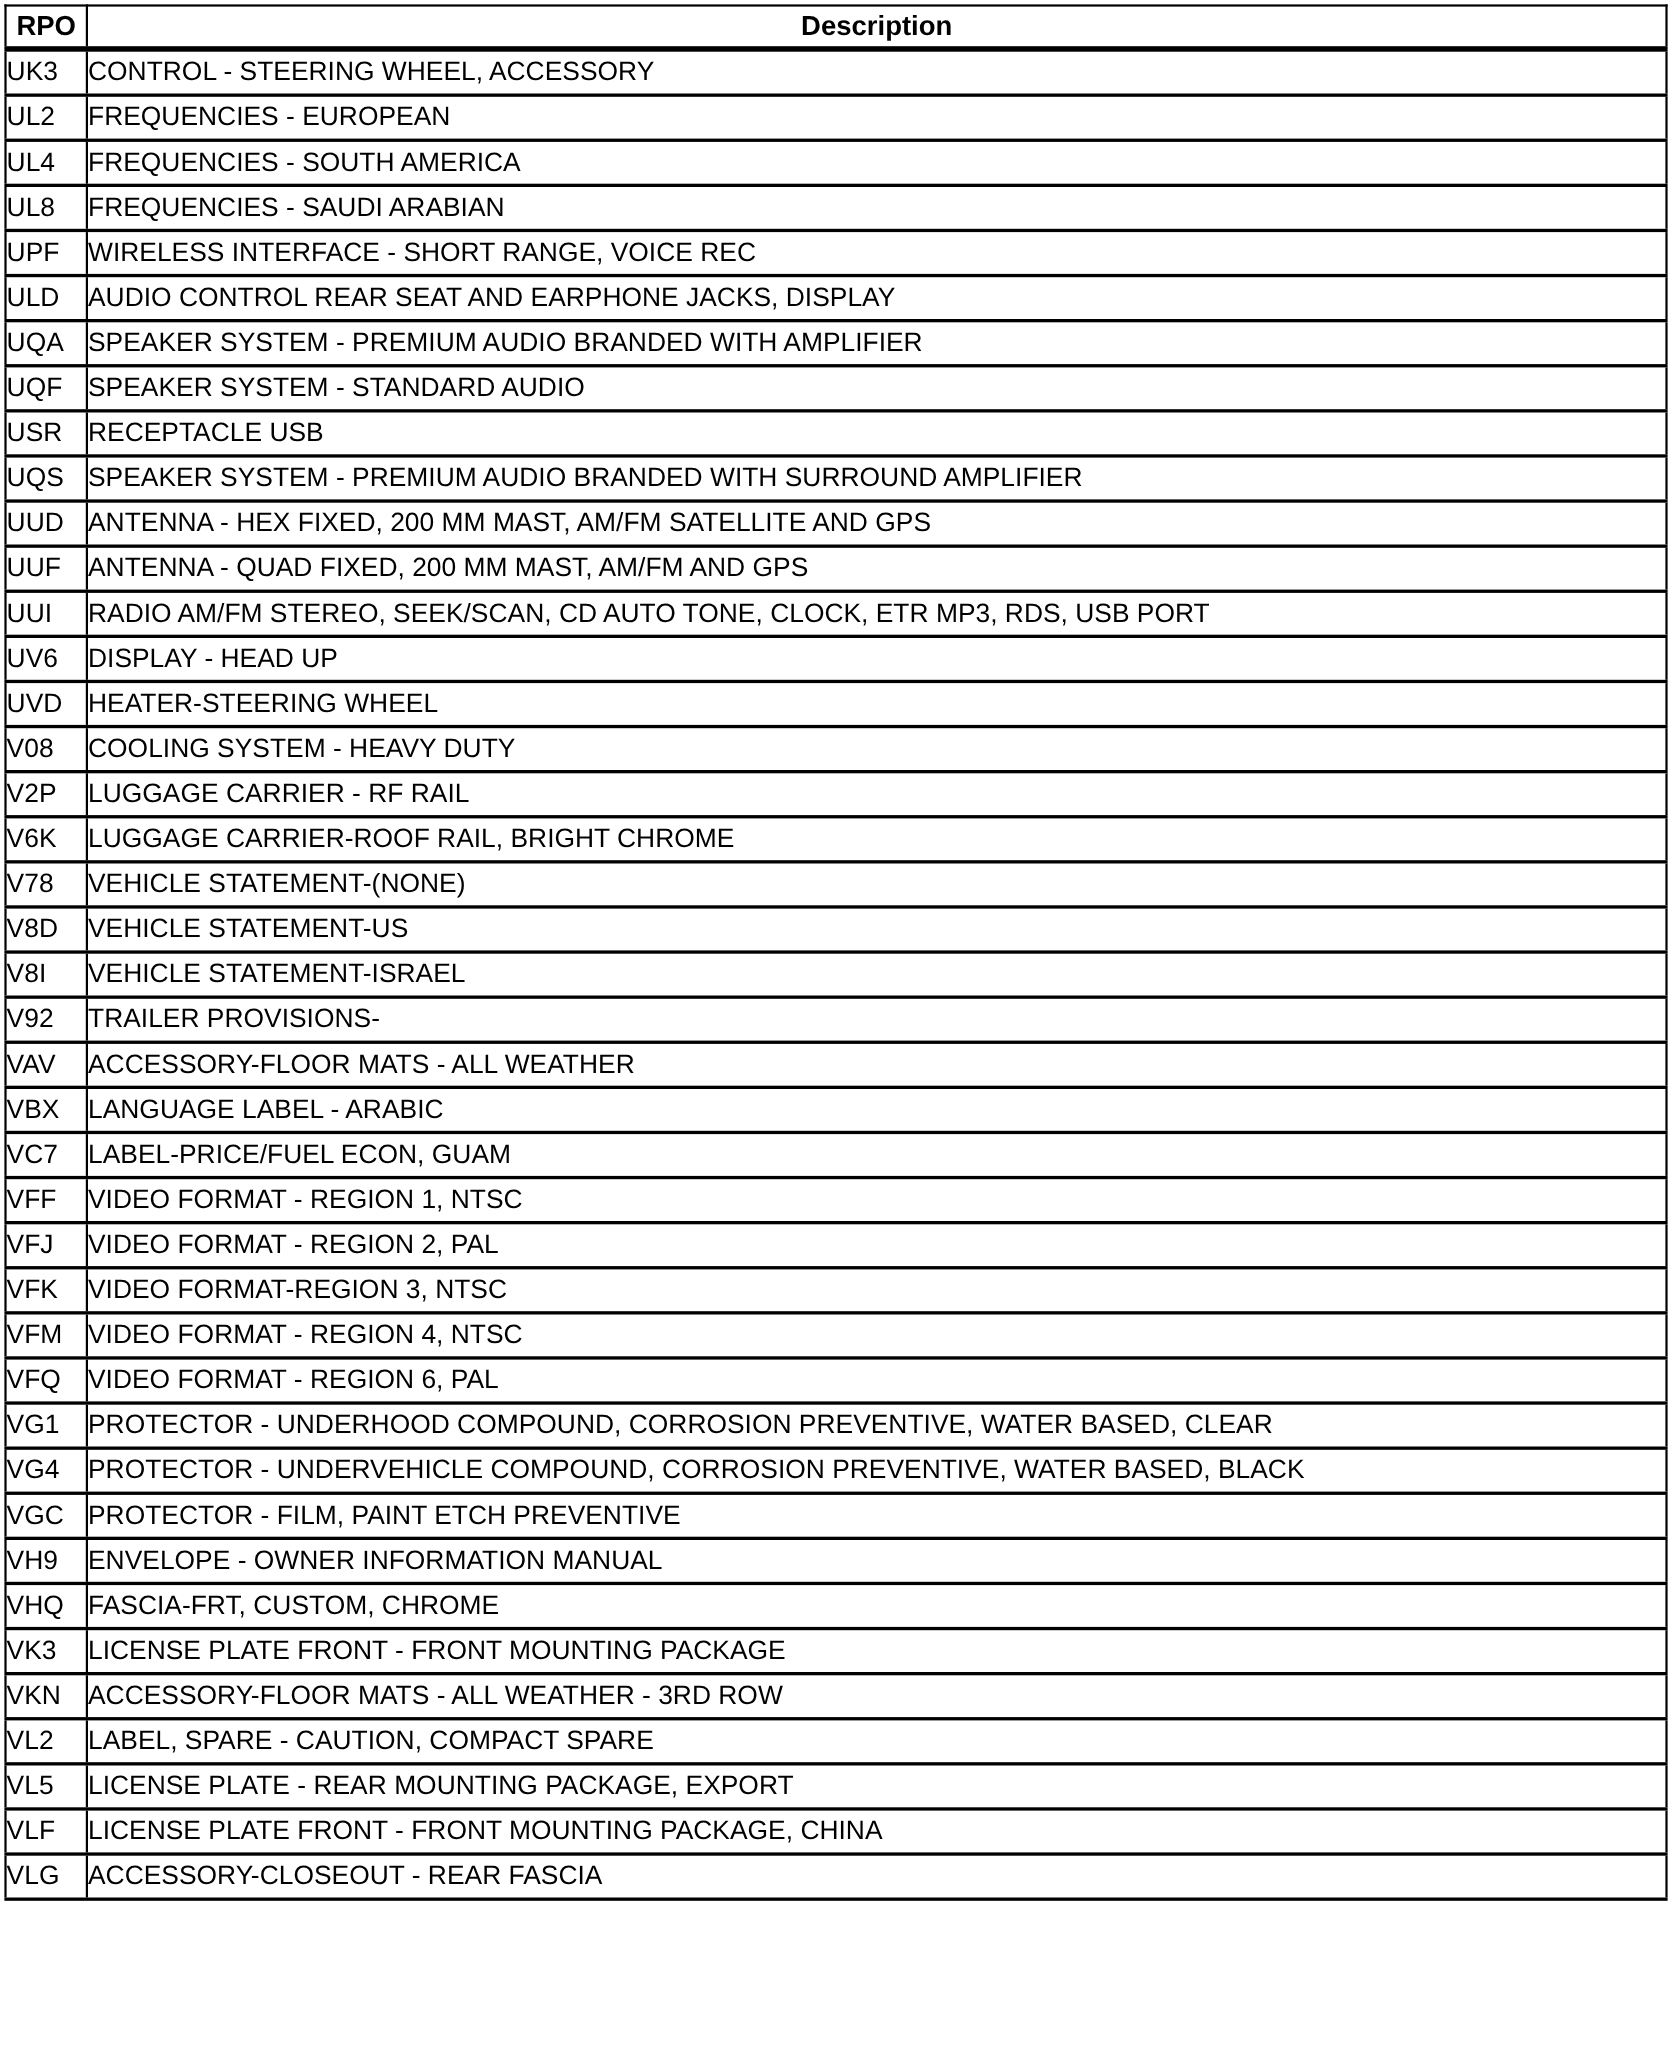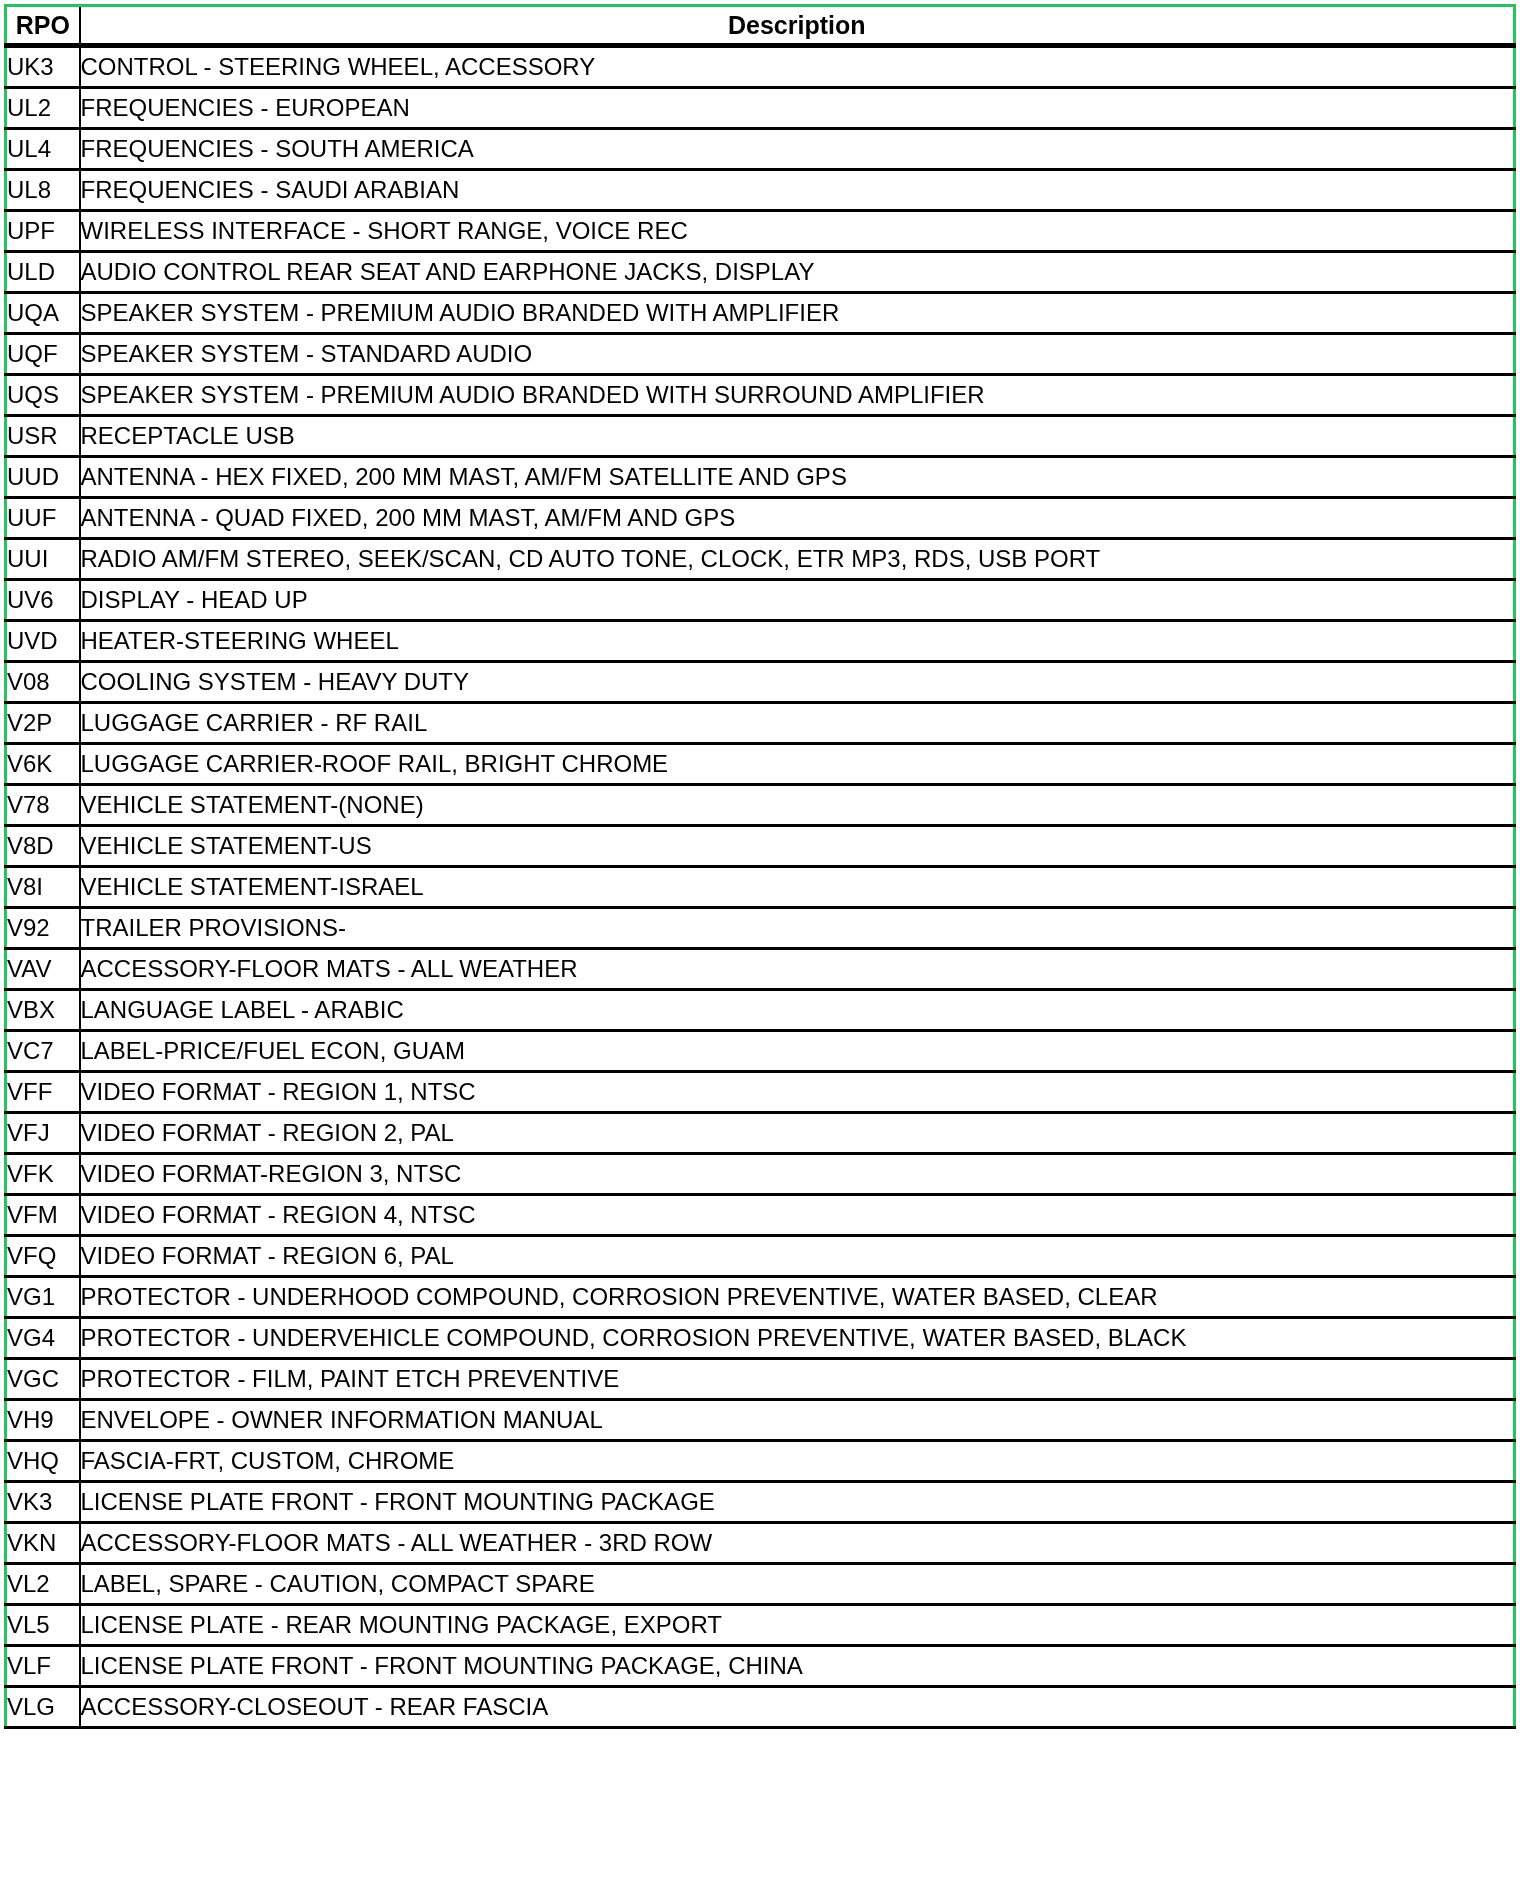--- a/index.html
+++ b/index.html
@@ -14,21 +14,21 @@
     color: #000000;
   }
   .page {
     padding: 4px 4px 0 4px;
     box-sizing: border-box;
   }
   table.rpo-table {
     border-collapse: collapse;
     table-layout: fixed;
     width: 1512px;
-    border: 3px solid #22c55e;
+    border: 1px solid #22c55e;
   }
   col.col-rpo  { width: 74px; }
   col.col-desc { width: auto; }
   table.rpo-table th {
     font-size: 25px;
     font-weight: bold;
     text-align: center;
     vertical-align: middle;
     height: 36px;
     border: 2px solid #000000;
@@ -99,26 +99,26 @@
         </tr>
         <tr>
           <td class="rpo-cell">UQA</td>
           <td class="desc-cell">SPEAKER SYSTEM - PREMIUM AUDIO BRANDED WITH AMPLIFIER</td>
         </tr>
         <tr>
           <td class="rpo-cell">UQF</td>
           <td class="desc-cell">SPEAKER SYSTEM - STANDARD AUDIO</td>
         </tr>
         <tr>
+          <td class="rpo-cell">USR</td>
+          <td class="desc-cell">RECEPTACLE USB</td>
+        </tr>
+        <tr>
           <td class="rpo-cell">UQS</td>
           <td class="desc-cell">SPEAKER SYSTEM - PREMIUM AUDIO BRANDED WITH SURROUND AMPLIFIER</td>
-        </tr>
-        <tr>
-          <td class="rpo-cell">USR</td>
-          <td class="desc-cell">RECEPTACLE USB</td>
         </tr>
         <tr>
           <td class="rpo-cell">UUD</td>
           <td class="desc-cell">ANTENNA - HEX FIXED, 200 MM MAST, AM/FM SATELLITE AND GPS</td>
         </tr>
         <tr>
           <td class="rpo-cell">UUF</td>
           <td class="desc-cell">ANTENNA - QUAD FIXED, 200 MM MAST, AM/FM AND GPS</td>
         </tr>
         <tr>

